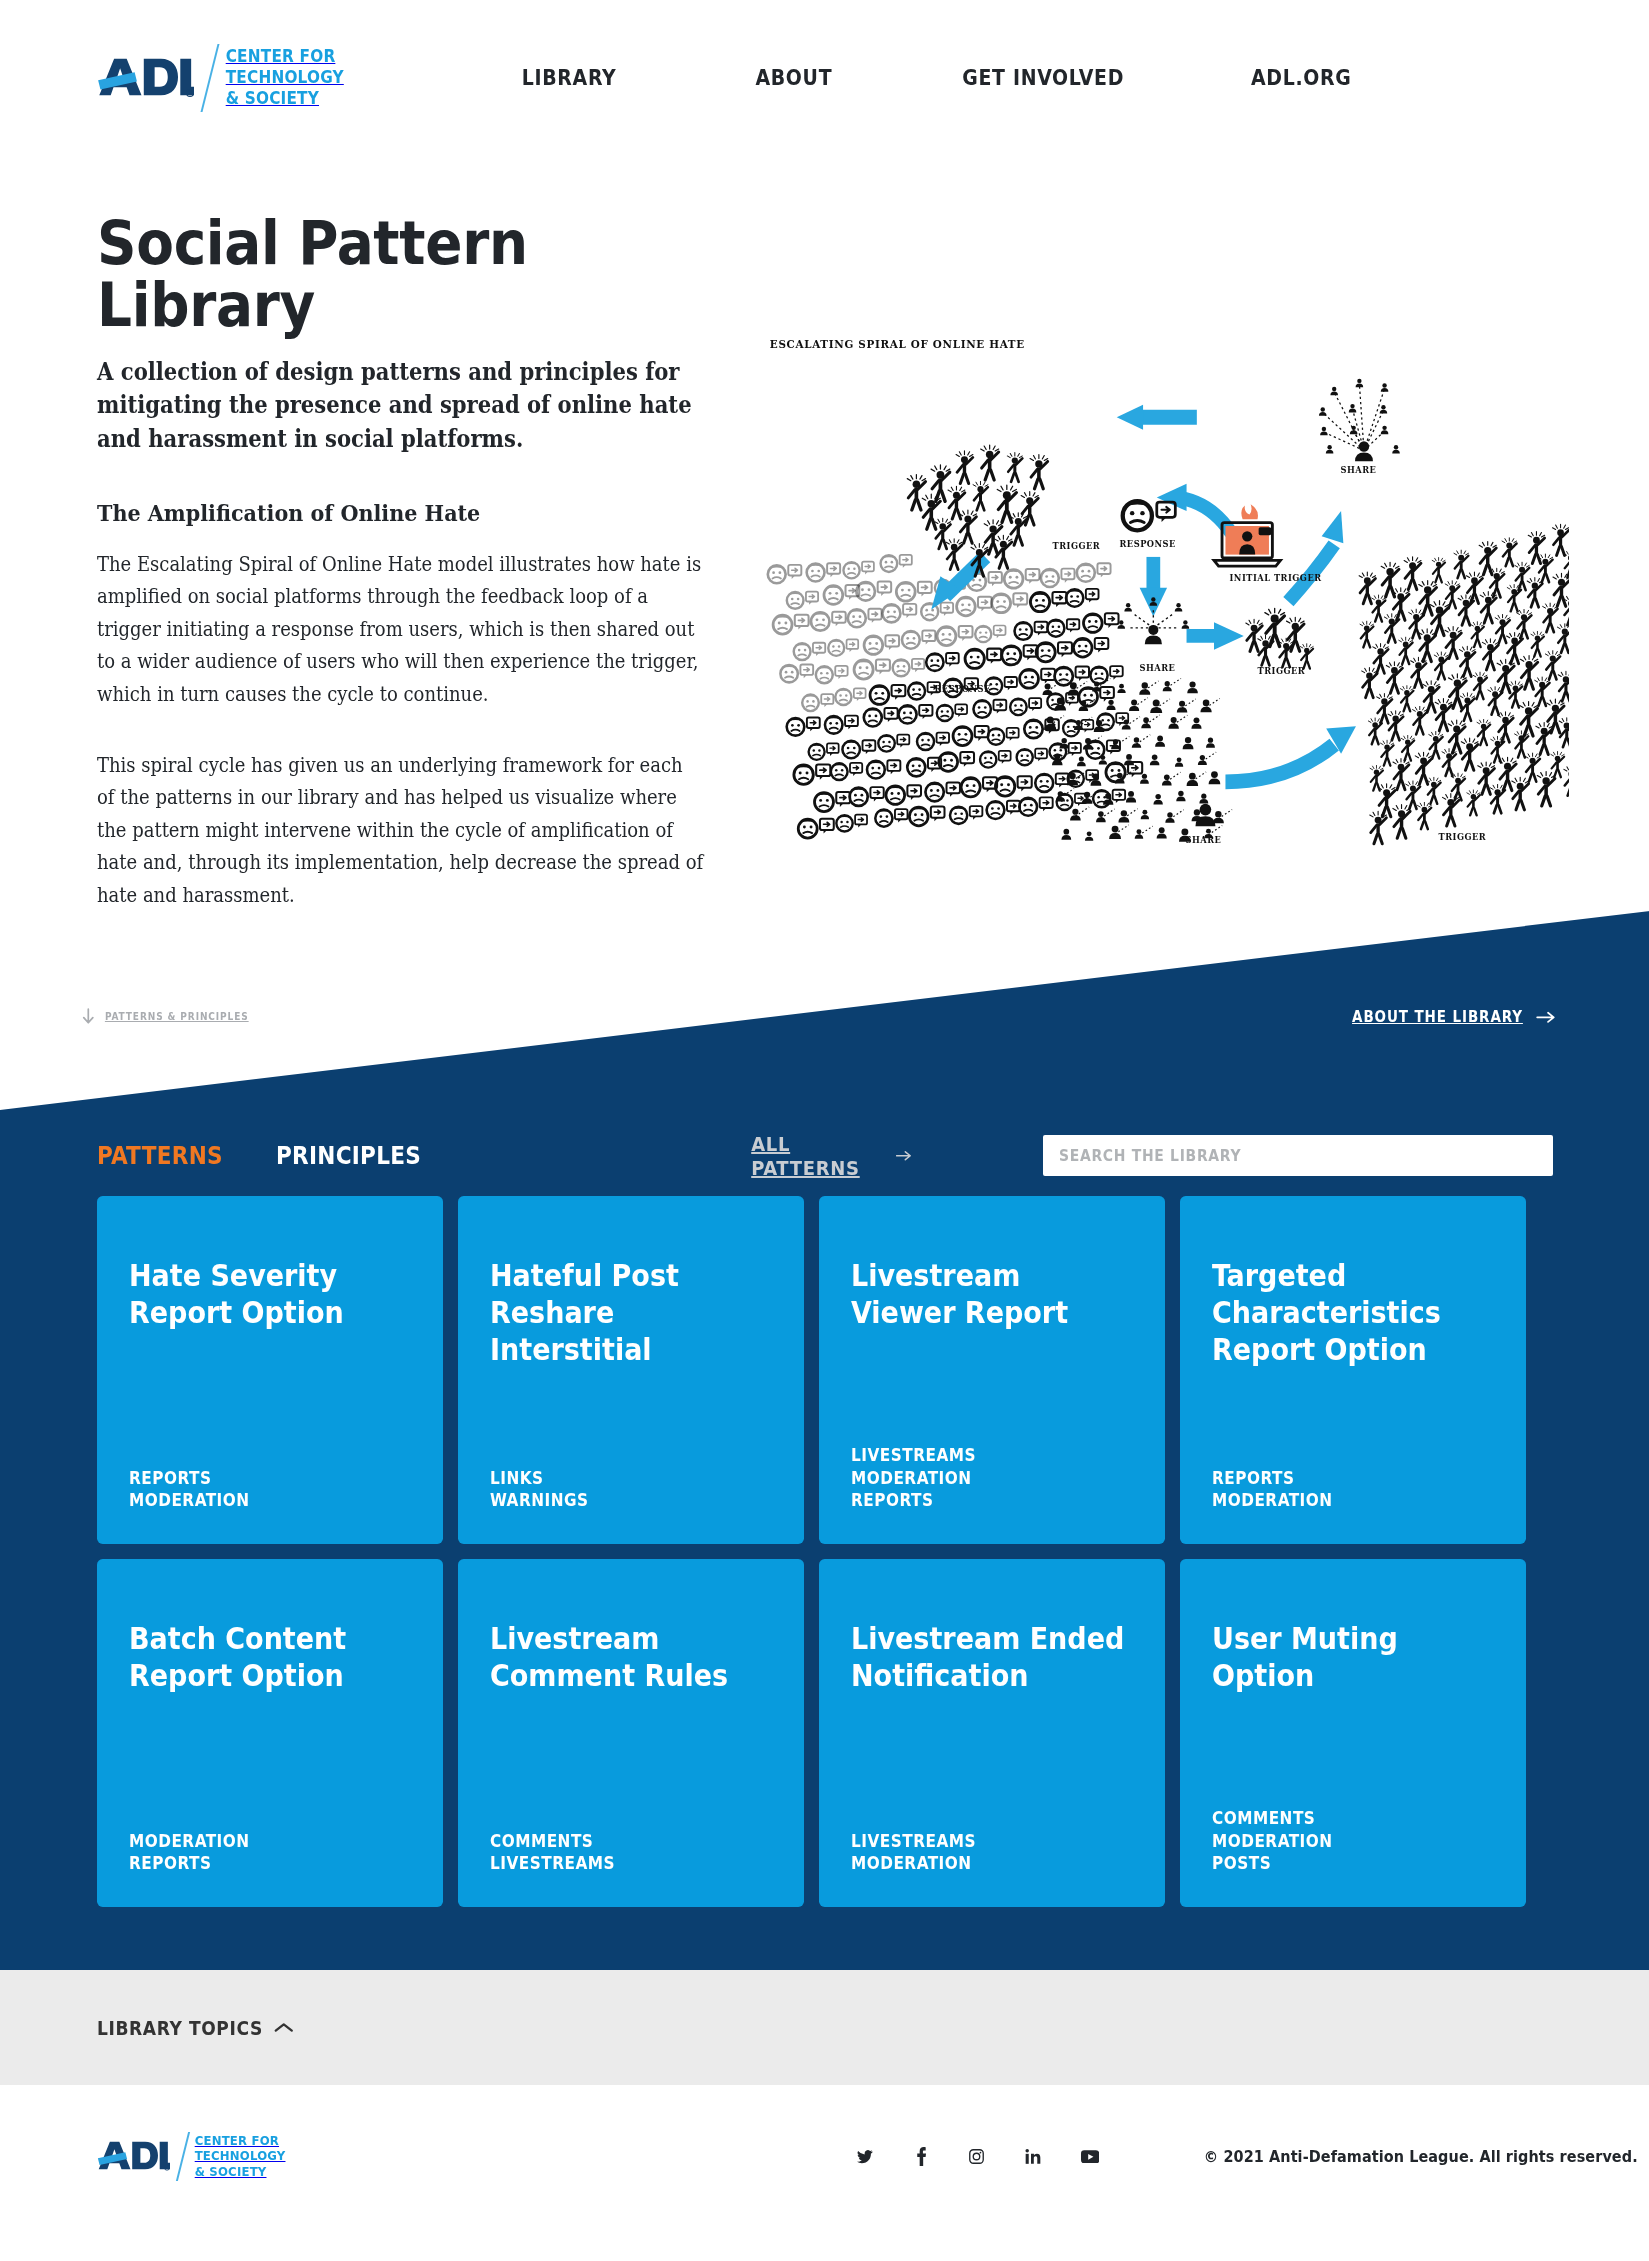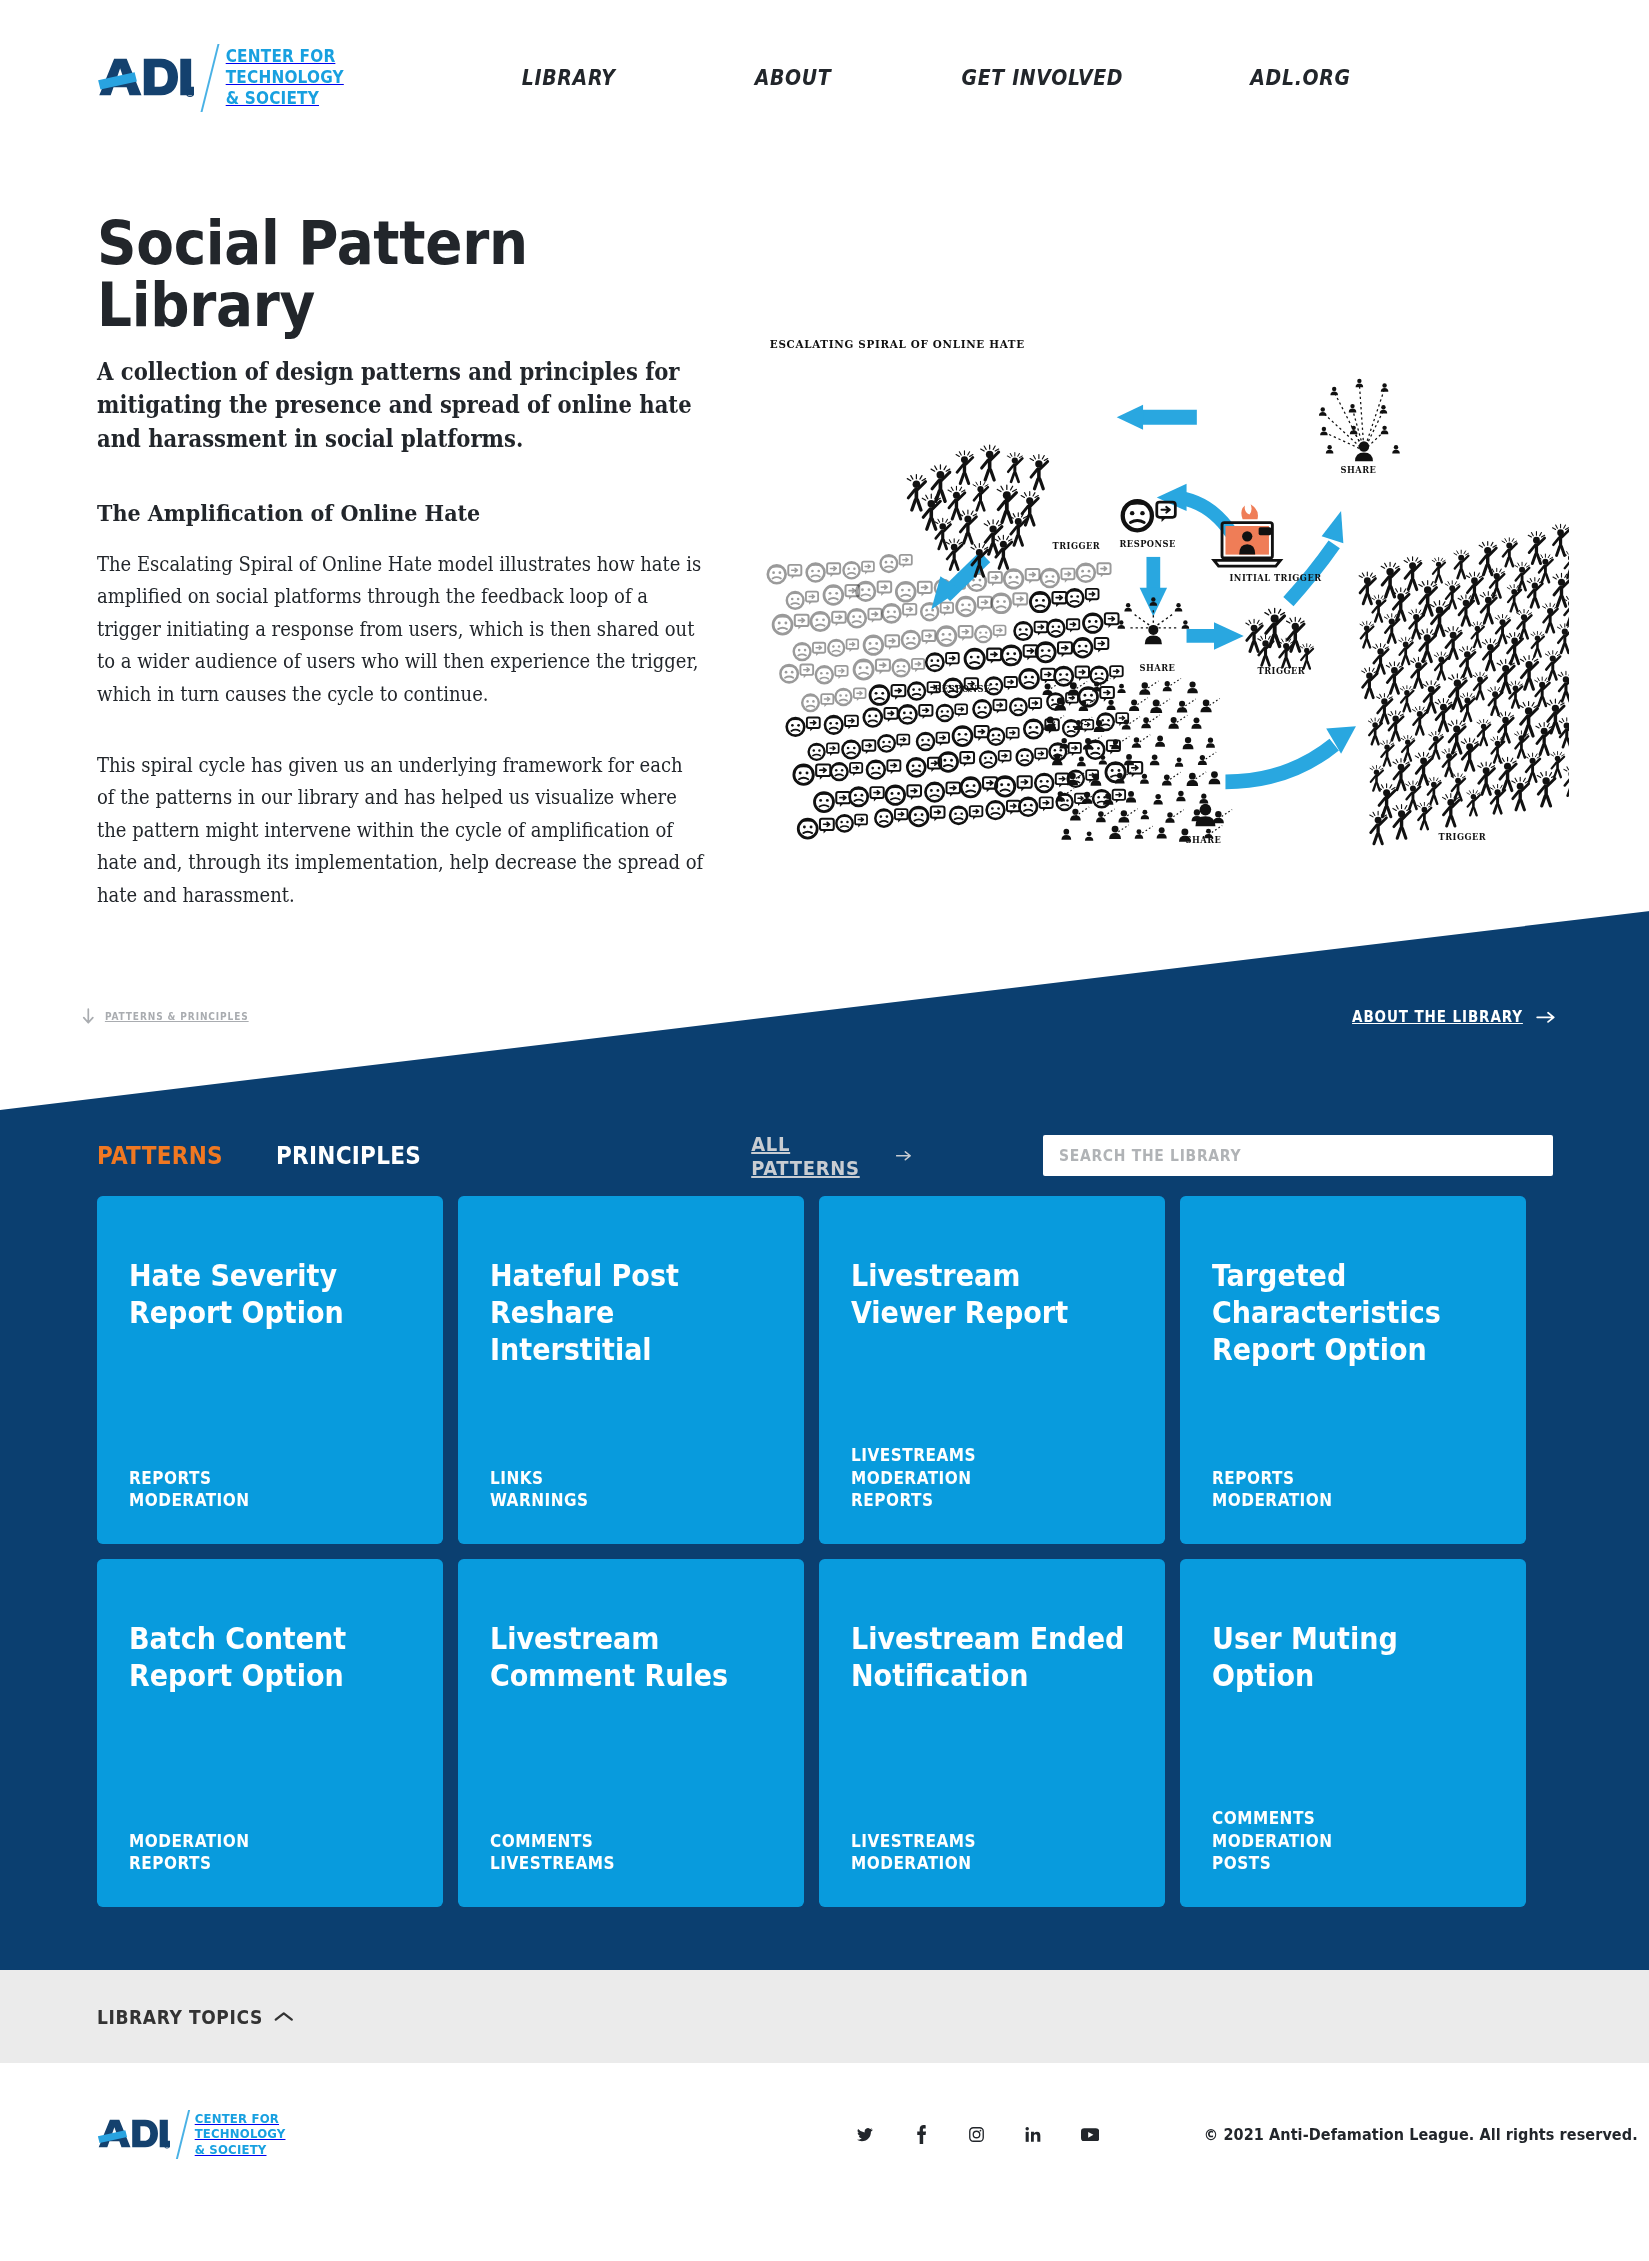--- a/index.html
+++ b/index.html
@@ -20,21 +20,21 @@
     background:#fff;
     position:relative;
   }
   .logo-wrap { display:flex; align-items:center; gap:15px; }
   .logo-adl { display:block; }
   .logo-slash { width:1.7px; height:68px; background:#29a3e0; transform:skewX(-14deg); opacity:.85; }
   .logo-cts {
     font-family:"DejaVu Sans Condensed","Liberation Sans Narrow","Liberation Sans",sans-serif;
     font-weight:bold; color:#18a0e0; font-size:17px; line-height:1.22; letter-spacing:0.2px;
   }
-  .nav { display:flex; align-items:center; margin-left:178px; gap:0;font-style:italic; }
+  .nav { display:flex; align-items:center; margin-left:178px; gap:0; }
   .nav a {
     font-family:"DejaVu Sans Condensed","Liberation Sans Narrow","Liberation Sans",sans-serif;
     font-weight:bold; font-size:21px; color:#22262b; text-decoration:none;
     letter-spacing:0.7px; white-space:nowrap;
   }
   .nav-spacer-1 { width:139px; }
   .nav-spacer-2 { width:130px; }
   .nav-spacer-3 { width:127px; }
 
   
@@ -140,21 +140,21 @@
   }
   .card-tags {
     margin-top:auto;
     font-family:"DejaVu Sans Condensed","Liberation Sans Narrow","Liberation Sans",sans-serif;
     font-weight:bold; font-size:17px; line-height:1.35; letter-spacing:0.5px; color:#fff;
   }
   .card-tags div { white-space:nowrap; }
 
   
   .topics {
-    background:#ebebeb; height:93px; display:flex; align-items:center; padding:0 97px;
+    background:#ebebeb; height:115px; display:flex; align-items:center; padding:0 97px;
   }
   .topics-label {
     display:flex; align-items:center; gap:11.5px;
     font-family:"DejaVu Sans Condensed","Liberation Sans Narrow","Liberation Sans",sans-serif;
     font-weight:bold; font-size:19px; letter-spacing:0.6px; color:#333;
   }
 
   
   .footer {
     background:#fff; height:142px; display:flex; align-items:center; padding:0 97px;

